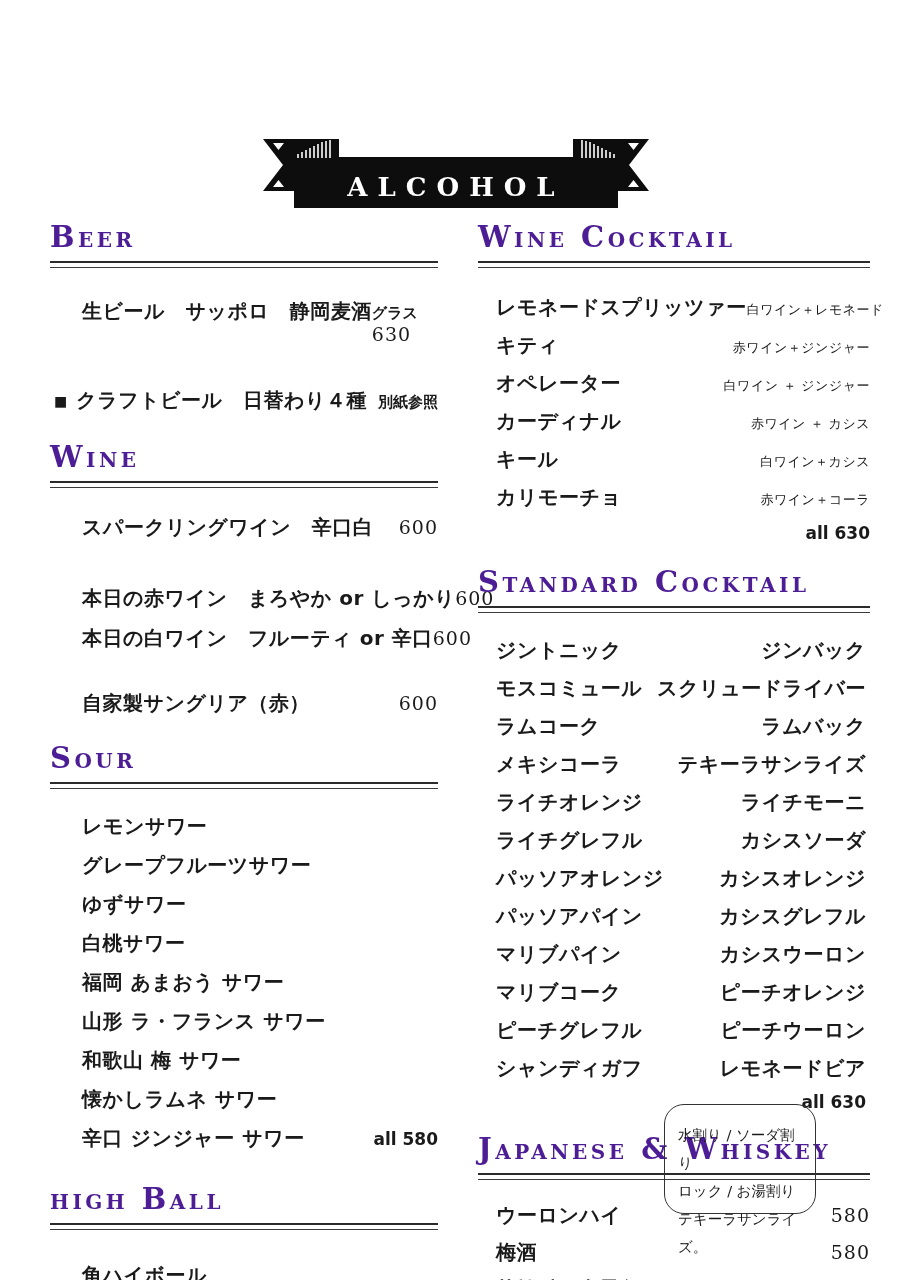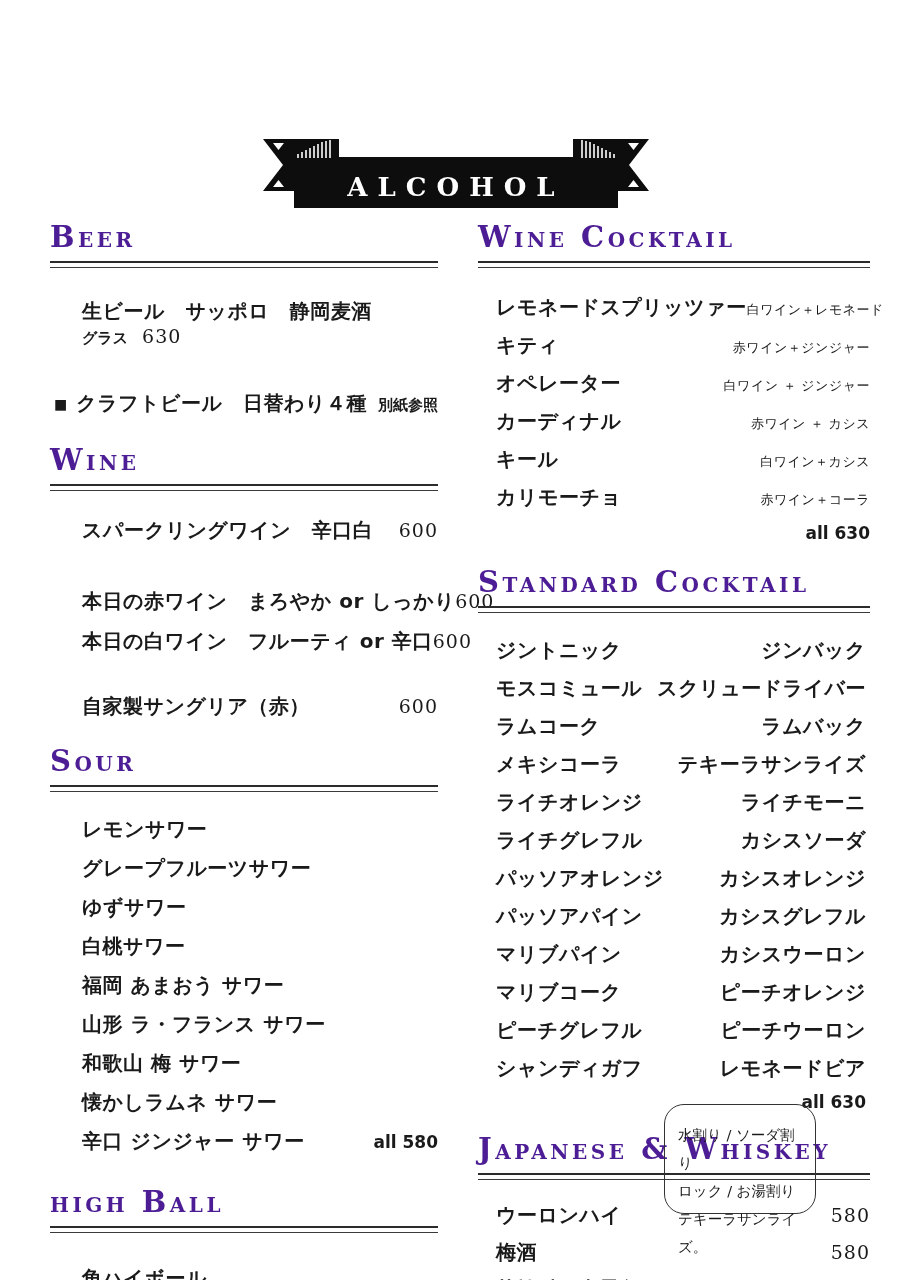--- a/index.html
+++ b/index.html
@@ -36,21 +36,21 @@
   .col-right .row{padding-left:18px;}
   .jname{font-weight:bold;font-size:20px;white-space:nowrap;letter-spacing:0.5px;}
   .price{font-family:"DejaVu Serif","Liberation Serif",serif;font-size:19px;letter-spacing:1px;}
   .unit{font-weight:bold;font-size:15px;margin-right:14px;}
   .note-ref{font-weight:bold;font-size:15px;}
   .recipe{font-size:13px;font-weight:normal;letter-spacing:0.5px;white-space:nowrap;}
   .all-price{font-weight:bold;font-size:17px;text-align:right;}
   .bullet-row{padding-left:4px;}
   .bullet{font-size:14px;margin-right:9px;position:relative;top:-1px;}
   .pair{display:flex;justify-content:space-between;align-items:baseline;padding-left:18px;padding-right:4px;}
-  .mt-first{margin-top:27px;flex-direction:column;}
+  .mt-first{margin-top:27px;}
   .mt-item{margin-top:12px;}
   .mt-item-r{margin-top:11px;}
   
   .note-box{
     position:absolute;left:664px;top:1104px;width:152px;height:110px;
     border:1.5px solid #333;border-radius:20px;box-sizing:border-box;
     padding:16px 10px 0 13px;font-size:14.5px;line-height:28px;font-weight:normal;
   }
 </style>
 </head>

